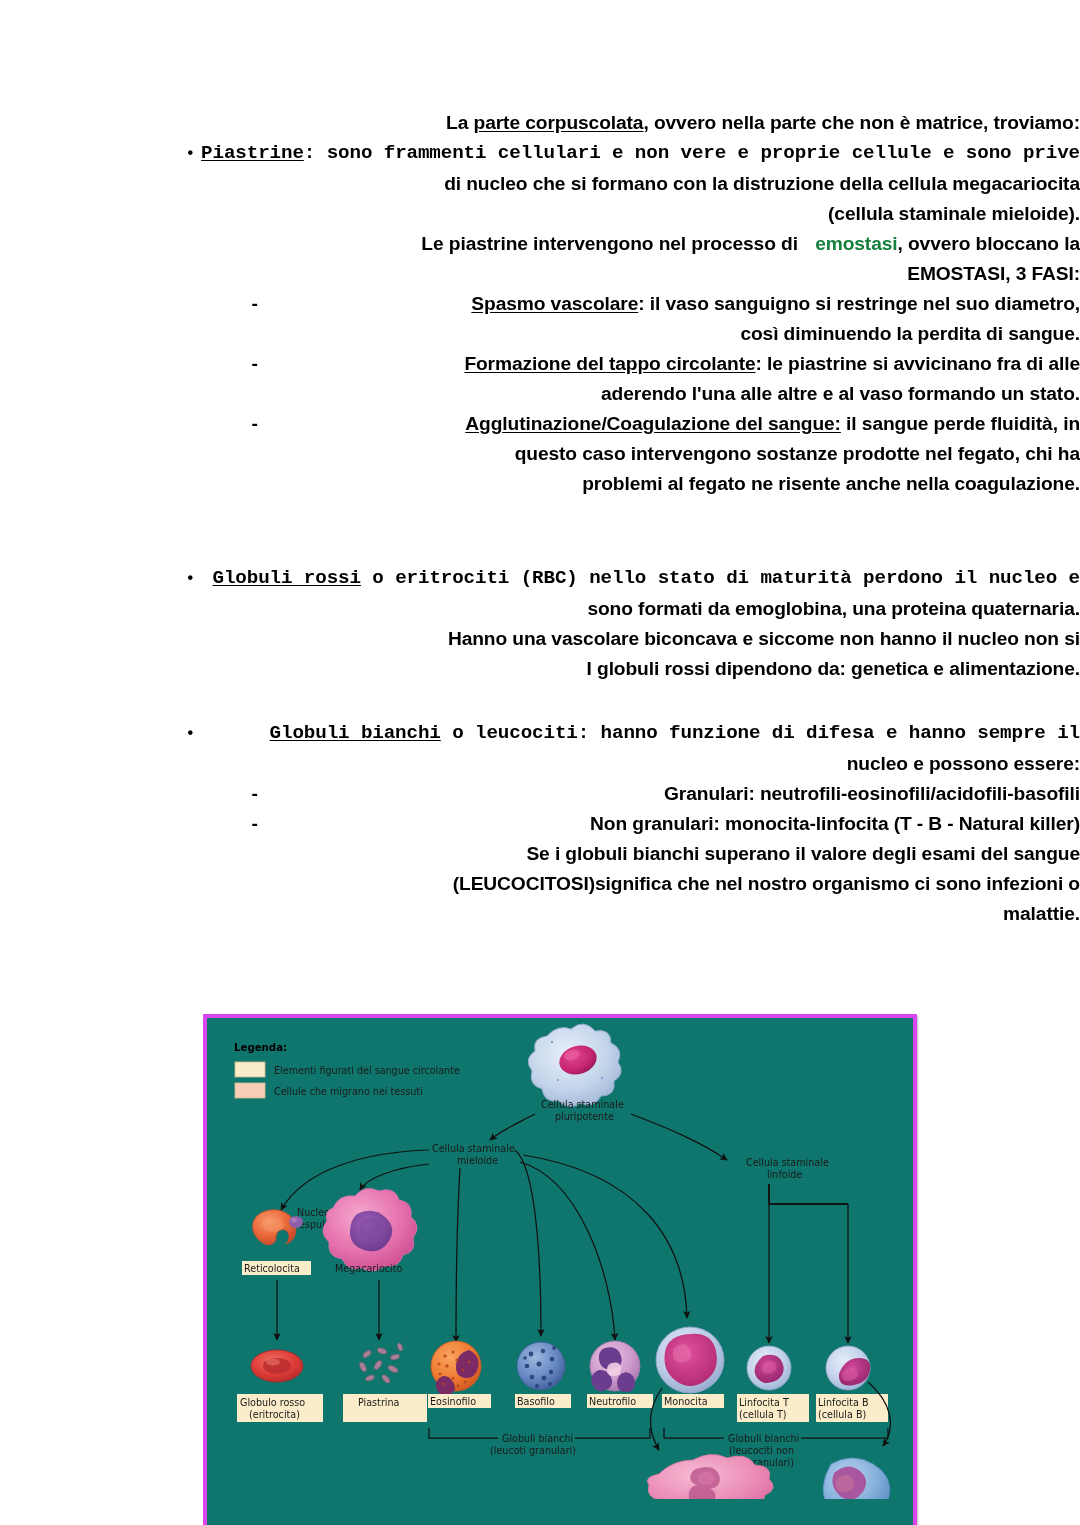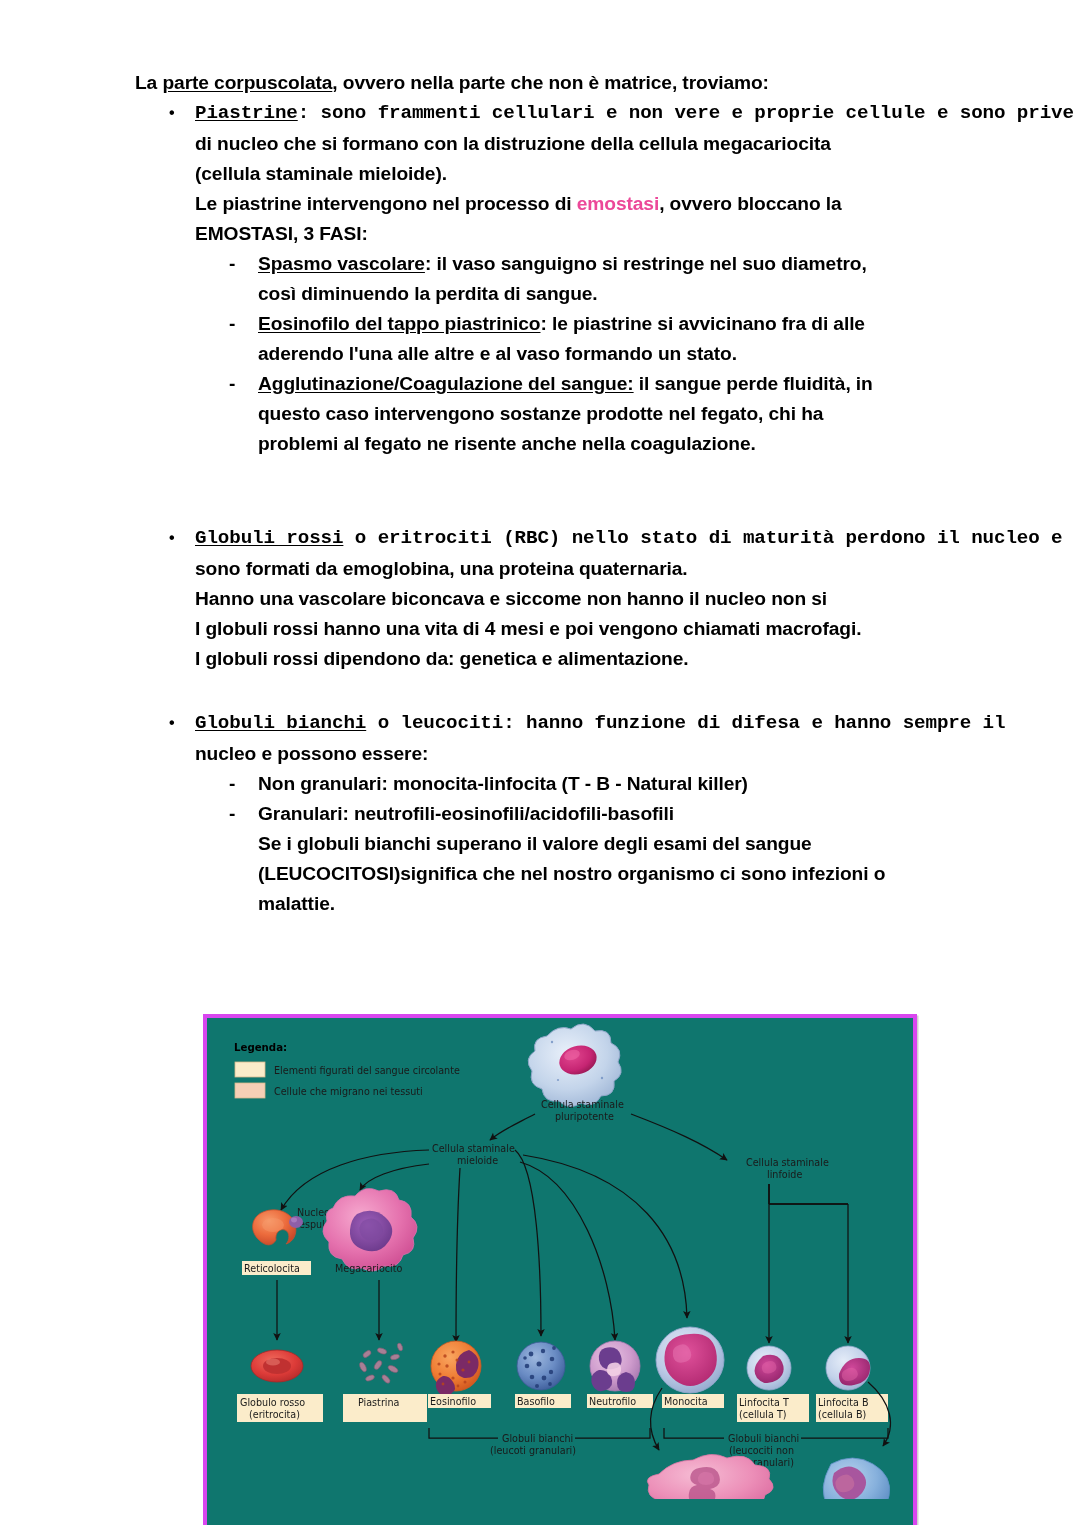--- a/index.html
+++ b/index.html
@@ -14,21 +14,21 @@
 
   .line{
     font-size:19.2px;
     font-weight:700;
     line-height:30px;
     letter-spacing:-0.1px;
     white-space:nowrap;
   }
   .lvl0{margin-left:135px;}
   .u{text-decoration:underline;text-underline-offset:2px;}
-  .red{color:#ec4899;}
+  .red{color:#15803d;margin-left:12px;}
 
   
   .brow{display:flex;margin-left:167px;font-family:Liberation Mono, monospace;}
   .bdot{width:28px;flex:0 0 28px;font-size:19.2px;line-height:30px;font-weight:700;}
   .bdot::before{content:"\2022";font-size:16px;}
   .btxt{flex:1;}
   .cont{margin-left:195px;}
 
   
   .drow{display:flex;margin-left:229px;}
@@ -52,78 +52,77 @@
   .ln{stroke:#111;stroke-width:1.25;fill:none;}
   .ln-th{stroke:#111;stroke-width:1.5;fill:none;}
 
   .swatch{stroke:#d9b98c;stroke-width:.8;}
   .chip-y{fill:#fbecca;}
   .chip-p{fill:#f6cfb6;}
 </style>
 </head>
 <body>
 
-<div class="doc" style="padding-top:68px;">
+<div class="doc" style="padding-top:108px;text-align:right;">
 
   <div class="line lvl0"><span>La </span><span class="u">parte corpuscolata</span><span>, ovvero nella parte che non è matrice, troviamo:</span></div>
 
   <div class="brow">
     <div class="bdot"></div>
     <div class="btxt line"><span class="u">Piastrine</span><span>: sono frammenti cellulari e non vere e proprie cellule e sono prive</span></div>
   </div>
   <div class="line cont">di nucleo che si formano con la distruzione della cellula megacariocita</div>
   <div class="line cont">(cellula staminale mieloide).</div>
   <div class="line cont"><span>Le piastrine intervengono nel processo di </span><span class="red">emostasi</span><span>, ovvero bloccano la</span></div>
   <div class="line cont">EMOSTASI, 3 FASI:</div>
 
   <div class="drow">
     <div class="ddash"></div>
     <div class="dtxt line"><span class="u">Spasmo vascolare</span><span>: il vaso sanguigno si restringe nel suo diametro,</span></div>
   </div>
   <div class="line dcont">così diminuendo la perdita di sangue.</div>
 
   <div class="drow">
     <div class="ddash"></div>
-    <div class="dtxt line"><span class="u">Eosinofilo del tappo piastrinico</span><span>: le piastrine si avvicinano fra di alle</span></div>
+    <div class="dtxt line"><span class="u">Formazione del tappo circolante</span><span>: le piastrine si avvicinano fra di alle</span></div>
   </div>
   <div class="line dcont">aderendo l'una alle altre e al vaso formando un stato.</div>
 
   <div class="drow">
     <div class="ddash"></div>
     <div class="dtxt line"><span class="u">Agglutinazione/Coagulazione del sangue:</span><span> il sangue perde fluidità, in</span></div>
   </div>
   <div class="line dcont">questo caso intervengono sostanze prodotte nel fegato, chi ha</div>
   <div class="line dcont">problemi al fegato ne risente anche nella coagulazione.</div>
 
   <div class="gap-lg"></div>
 
   <div class="brow">
     <div class="bdot"></div>
     <div class="btxt line"><span class="u">Globuli rossi</span><span> o eritrociti (RBC) nello stato di maturità perdono il nucleo e</span></div>
   </div>
   <div class="line cont">sono formati da emoglobina, una proteina quaternaria.</div>
   <div class="line cont">Hanno una vascolare biconcava e siccome non hanno il nucleo non si</div>
-  <div class="line cont">I globuli rossi hanno una vita di 4 mesi e poi vengono chiamati macrofagi.</div>
   <div class="line cont">I globuli rossi dipendono da: genetica e alimentazione.</div>
 
   <div class="gap-md"></div>
 
   <div class="brow">
     <div class="bdot"></div>
     <div class="btxt line"><span class="u">Globuli bianchi</span><span> o leucociti: hanno funzione di difesa e hanno sempre il</span></div>
   </div>
   <div class="line cont">nucleo e possono essere:</div>
 
   <div class="drow">
     <div class="ddash"></div>
-    <div class="dtxt line">Non granulari: monocita-linfocita (T - B - Natural killer)</div>
+    <div class="dtxt line">Granulari: neutrofili-eosinofili/acidofili-basofili</div>
   </div>
   <div class="drow">
     <div class="ddash"></div>
-    <div class="dtxt line">Granulari: neutrofili-eosinofili/acidofili-basofili</div>
+    <div class="dtxt line">Non granulari: monocita-linfocita (T - B - Natural killer)</div>
   </div>
   <div class="line dcont">Se i globuli bianchi superano il valore degli esami del sangue</div>
   <div class="line dcont">(LEUCOCITOSI)significa che nel nostro organismo ci sono infezioni o</div>
   <div class="line dcont">malattie.</div>
 </div>
 
 <div id="diagram">
 <svg width="712" height="481" viewBox="0 0 712 481" xmlns="http://www.w3.org/2000/svg">
   <defs>
     <marker id="ah" markerWidth="7" markerHeight="7" refX="5.6" refY="3" orient="auto">

